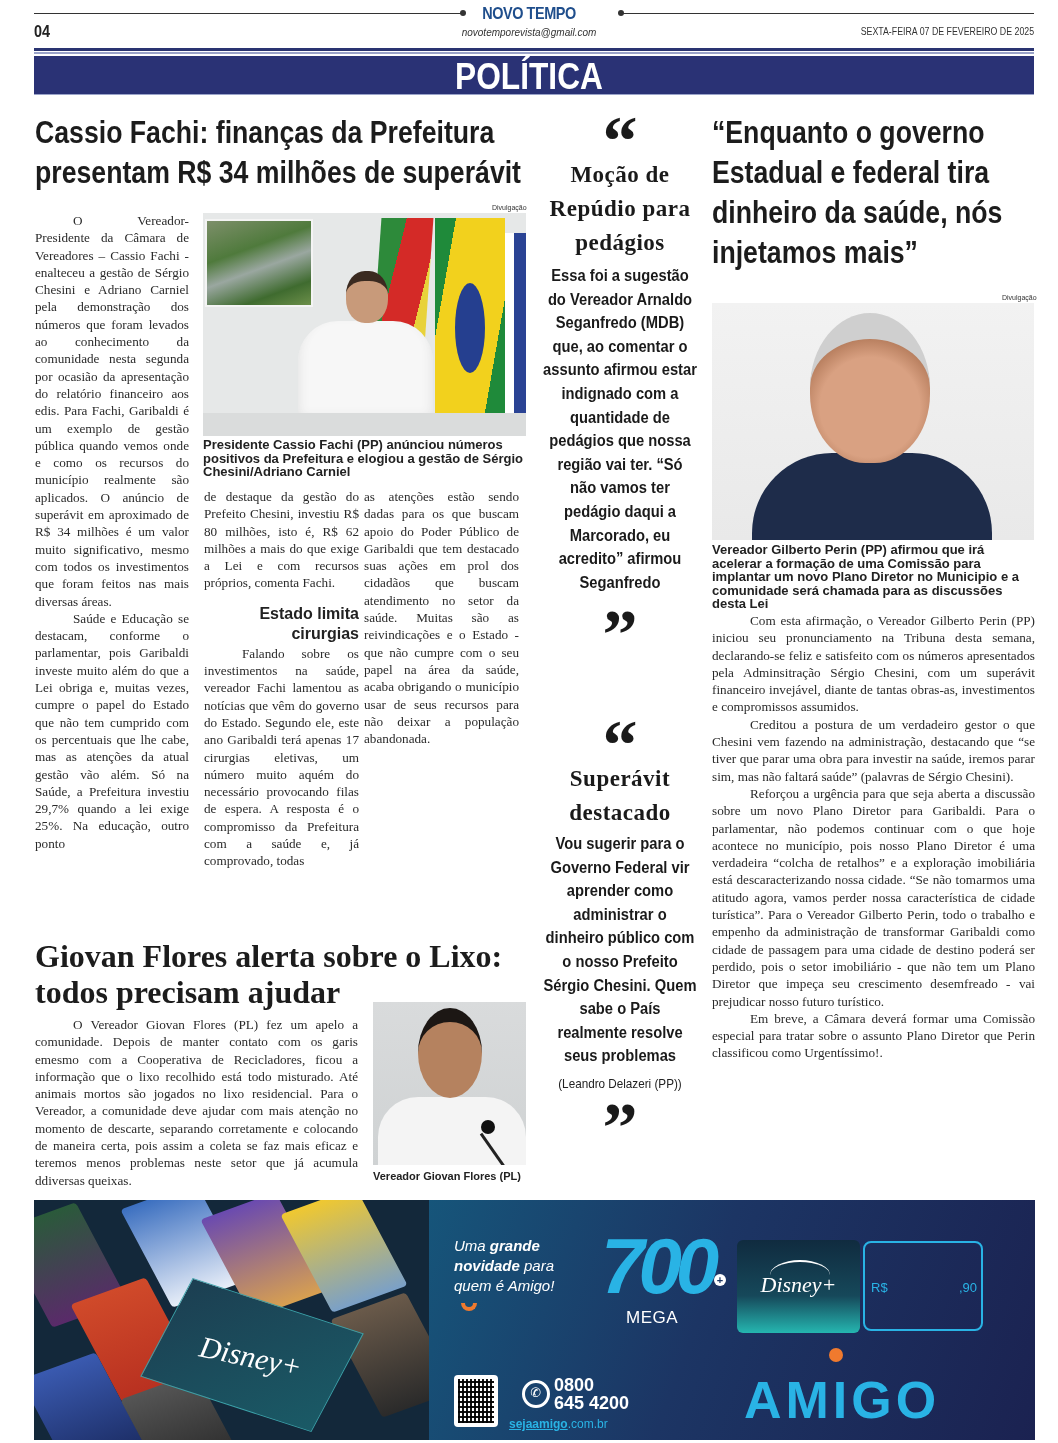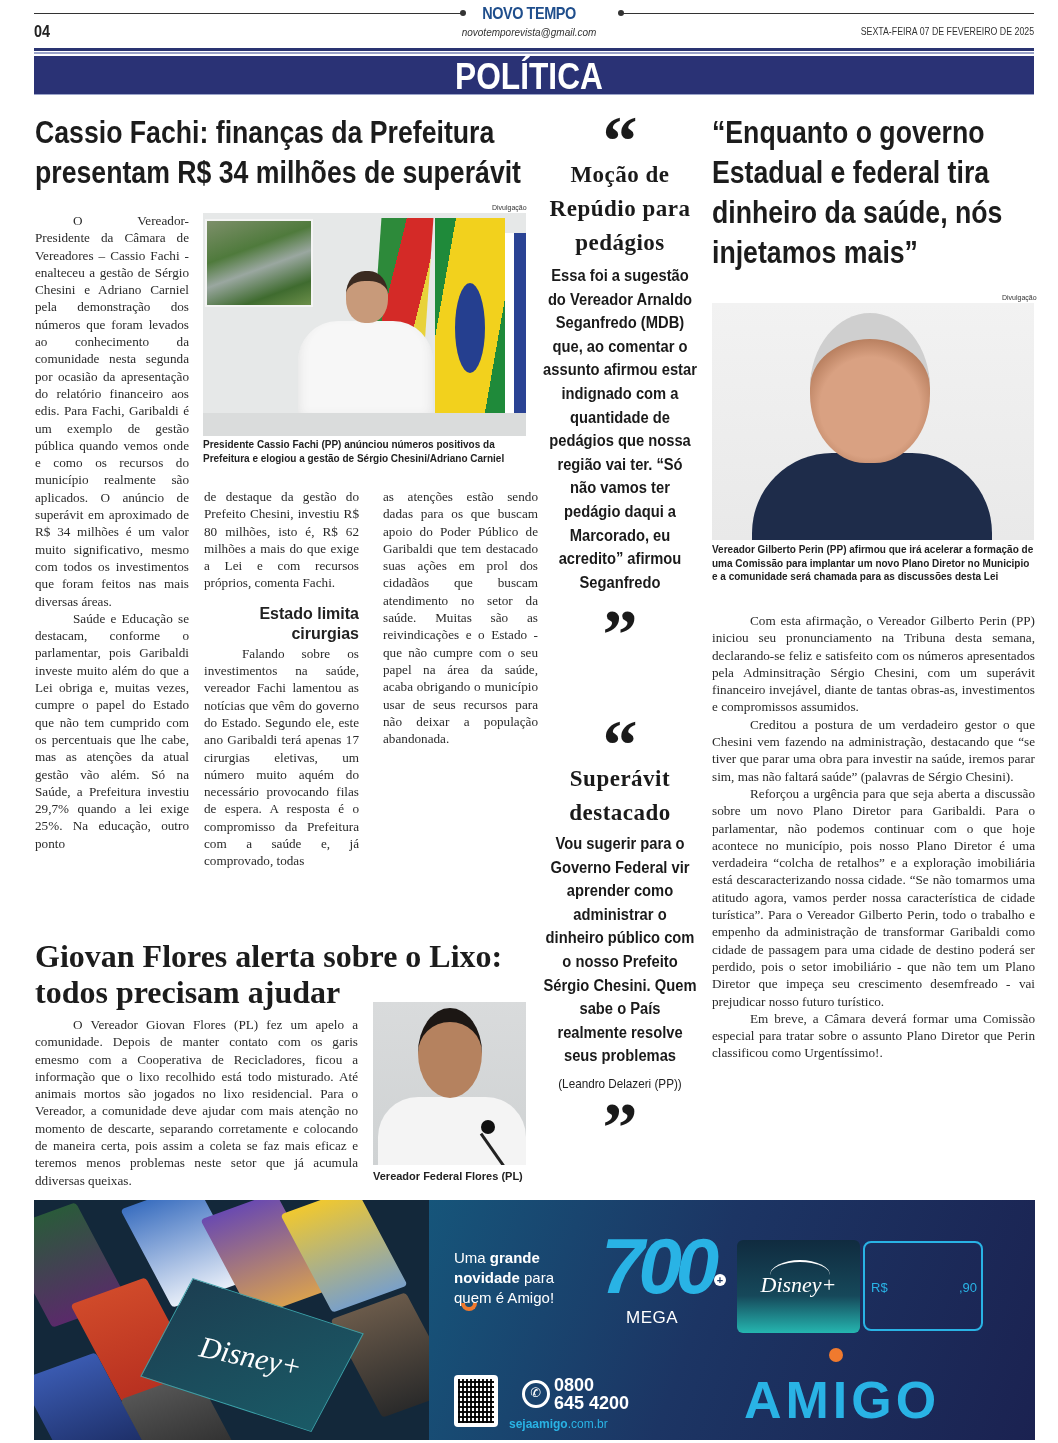--- a/index.html
+++ b/index.html
@@ -25,21 +25,21 @@
   .hl-giovan { position: absolute; top: 938px; left: 35px; width: 500px; font-family: "Liberation Serif", serif; font-weight: bold; font-size: 32px; line-height: 36px; color: #1c1c1c; }
 
   .credit { position: absolute; font-family: "Liberation Sans", sans-serif; font-size: 7px; color: #333; }
 
   
   .col { position: absolute; font-size: 13.2px; line-height: 17.3px; text-align: justify; color: #2a2a2a; hyphens: auto; }
   .col p { text-indent: 38px; }
   .col p.noind { text-indent: 0; }
   .subhead { font-family: "Liberation Sans", sans-serif; font-weight: bold; font-size: 16px; line-height: 20px; color: #222; text-align: right; margin: 12px 0 1px; }
 
-  .caption { position: absolute; font-family: "Liberation Sans", sans-serif; font-weight: bold; font-size: 10px; line-height: 13.5px; color: #222; }
+  .caption { position: absolute; font-family: "Liberation Sans", sans-serif; font-weight: bold; font-size: 13px; line-height: 13.5px; color: #222; }
 
   
   .photo { position: absolute; overflow: hidden; }
   .photo-fachi { top: 213px; left: 203px; width: 323px; height: 223px; background: #e6e8e8; }
   .photo-fachi .aerial { position: absolute; left: 2px; top: 6px; width: 108px; height: 88px; background: linear-gradient(160deg, #7d8f6a 0%, #4f7a3c 35%, #9aa7a0 55%, #3f6b2f 80%, #6c8f4a 100%); border: 2px solid #f4f4f4; }
   .photo-fachi .flag-rs { position: absolute; left: 172px; top: 5px; width: 52px; height: 185px; background: linear-gradient(100deg, #2d8a3a 0 30%, #d42a27 30% 70%, #e8d23a 70%); transform: skewX(-4deg); }
   .photo-fachi .flag-br { position: absolute; left: 232px; top: 5px; width: 70px; height: 200px; background: linear-gradient(100deg, #1f8a3a 0 20%, #f2d11d 20% 80%, #1f8a3a 80%); }
   .photo-fachi .flag-br-circle { position: absolute; left: 252px; top: 70px; width: 30px; height: 90px; border-radius: 50%; background: #253f8f; }
   .photo-fachi .flag-m { position: absolute; left: 302px; top: 20px; width: 22px; height: 180px; background: linear-gradient(90deg, #fff 0 40%, #2a4394 40%); }
   .photo-fachi .person-head { position: absolute; left: 143px; top: 58px; width: 42px; height: 52px; border-radius: 45% 45% 45% 45%; background: #c89a7a; border-top: 10px solid #3a2a20; }
@@ -63,42 +63,42 @@
   .pq-body { font-family: "Liberation Sans", sans-serif; font-weight: bold; font-size: 16px; line-height: 23.6px; color: #1a1a1a; transform: scaleX(0.92); }
   .pq-author { font-family: "Liberation Sans", sans-serif; font-size: 13px; color: #222; margin-top: 8px; transform: scaleX(0.9); }
 
   
   .ad { position: absolute; top: 1200px; left: 34px; width: 1001px; height: 240px; overflow: hidden; background: #1d2a55; }
   .ad-left { position: absolute; left: 0; top: 0; width: 395px; height: 240px; background: #13283a; overflow: hidden; }
   .poster { position: absolute; width: 80px; height: 110px; border-radius: 4px; transform: rotate(-20deg) skewX(8deg); }
   .ad-disney-card { position: absolute; left: 128px; top: 100px; width: 180px; height: 110px; background: linear-gradient(135deg, #1c3f52, #1a5a66); border: 1px solid #3aa0a8; transform: rotate(18deg) skewX(-10deg); }
   .ad-disney-text { position: absolute; left: 165px; top: 140px; color: #fff; font-family: "Liberation Serif", serif; font-style: italic; font-size: 30px; transform: rotate(12deg); }
   .ad-right { position: absolute; left: 395px; top: 0; width: 606px; height: 240px; background: linear-gradient(110deg, #16557a 0%, #1c3564 45%, #1b2251 100%); }
-  .ad-tag { position: absolute; left: 25px; top: 48px; color: #fff; font-family: "Liberation Sans", sans-serif; font-size: 15px; line-height: 20px; }
+  .ad-tag { position: absolute; left: 25px; top: 36px; color: #fff; font-family: "Liberation Sans", sans-serif; font-size: 15px; line-height: 20px; font-style: italic; }
   .ad-tag b { font-weight: bold; }
   .ad-smile { position: absolute; left: 32px; top: 103px; width: 16px; height: 8px; border-bottom: 4px solid #f07a2e; border-left: 4px solid #f07a2e; border-right: 4px solid #f07a2e; border-radius: 0 0 10px 10px; }
   .ad-speed { position: absolute; left: 160px; top: 26px; color: #29b3e5; font-family: "Liberation Sans", sans-serif; font-weight: bold; font-style: italic; font-size: 78px; line-height: 80px; letter-spacing: -6px; margin-left: 12px; }
   .ad-plus { position: absolute; left: 285px; top: 74px; width: 12px; height: 12px; border-radius: 50%; background: #fff; color: #1c3564; font-family: "Liberation Sans", sans-serif; font-weight: bold; font-size: 11px; line-height: 12px; text-align: center; }
   .ad-mega { position: absolute; left: 197px; top: 108px; color: #fff; font-family: "Liberation Sans", sans-serif; font-size: 17px; letter-spacing: 0.5px; }
   .ad-dbox { position: absolute; left: 308px; top: 40px; width: 123px; height: 93px; border-radius: 6px; background: linear-gradient(180deg, #102b3f 0%, #16485a 60%, #25b6b0 100%); }
   .ad-dbox-text { position: absolute; left: 0; top: 32px; width: 123px; text-align: center; color: #fff; font-family: "Liberation Serif", serif; font-style: italic; font-size: 22px; }
   .ad-dbox-arc { position: absolute; left: 33px; top: 20px; width: 60px; height: 30px; border-top: 2px solid #fff; border-radius: 50% 50% 0 0; }
   .ad-price { position: absolute; left: 434px; top: 41px; width: 120px; height: 90px; border: 2px solid #29b3e5; border-radius: 8px; }
   .ad-cur { position: absolute; left: 6px; top: 37px; color: #29b3e5; font-family: "Liberation Sans", sans-serif; font-size: 13px; }
   .ad-amt { position: absolute; left: 24px; top: 8px; color: #29b3e5; font-family: "Liberation Sans", sans-serif; font-size: 60px; line-height: 70px; letter-spacing: -4px; }
   .ad-cents { position: absolute; left: 94px; top: 37px; color: #29b3e5; font-family: "Liberation Sans", sans-serif; font-size: 13px; }
   .ad-qr { position: absolute; left: 25px; top: 175px; width: 44px; height: 52px; background: #fff; border-radius: 4px; padding: 4px; }
   .ad-qr-inner { width: 100%; height: 100%; background:
       repeating-linear-gradient(90deg, #111 0 2px, #fff 2px 4px),
       repeating-linear-gradient(0deg, #111 0 2px, #fff 2px 5px); background-blend-mode: multiply; }
   .ad-wa { position: absolute; left: 93px; top: 180px; width: 28px; height: 28px; border: 3px solid #fff; border-radius: 50%; }
   .ad-wa-glyph { position: absolute; left: 0; top: 2px; width: 22px; text-align: center; color: #fff; font-size: 13px; font-family: "DejaVu Sans", sans-serif; }
   .ad-phone { position: absolute; left: 125px; top: 176px; color: #fff; font-family: "Liberation Sans", sans-serif; font-weight: bold; font-size: 18px; line-height: 18px; }
   .ad-site { position: absolute; left: 80px; top: 217px; color: #29b3e5; font-family: "Liberation Sans", sans-serif; font-size: 12px; }
-  .ad-site b { font-weight: bold; }
+  .ad-site b { font-weight: bold; text-decoration: underline; }
   .ad-brand { position: absolute; left: 315px; top: 170px; color: #29b3e5; font-family: "Liberation Sans", sans-serif; font-weight: bold; font-size: 52px; letter-spacing: 4px; line-height: 60px; }
   .ad-brand-dot { position: absolute; left: 400px; top: 148px; width: 14px; height: 14px; border-radius: 50%; background: #f07a2e; }
 </style>
 </head>
 <body>
 
 <div class="mast-line" style="left:34px;width:430px"></div>
 <div class="mast-dot" style="left:460px"></div>
 <div class="mast-dot" style="left:618px"></div>
 <div class="mast-line" style="left:622px;width:412px"></div>
@@ -127,21 +127,21 @@
 
 <div class="col" style="top:212px;left:35px;width:154px">
   <p>O Vereador-Presidente da Câmara de Vereadores – Cassio Fachi - enalteceu a gestão de Sérgio Chesini e Adriano Carniel pela demonstração dos números que foram levados ao conhecimento da comunidade nesta segunda por ocasião da apresentação do relatório financeiro aos edis. Para Fachi, Garibaldi é um exemplo de gestão pública quando vemos onde e como os recursos do município realmente são aplicados. O anúncio de superávit em aproximado de R$ 34 milhões é um valor muito significativo, mesmo com todos os investimentos que foram feitos nas mais diversas áreas.</p>
   <p>Saúde e Educação se destacam, conforme o parlamentar, pois Garibaldi investe muito além do que a Lei obriga e, muitas vezes, cumpre o papel do Estado que não tem cumprido com os percentuais que lhe cabe, mas as atenções da atual gestão vão além. Só na Saúde, a Prefeitura investiu 29,7% quando a lei exige 25%. Na educação, outro ponto</p>
 </div>
 <div class="col" style="top:488px;left:204px;width:155px">
   <p class="noind">de destaque da gestão do Prefeito Chesini, investiu R$ 80 milhões, isto é, R$ 62 milhões a mais do que exige a Lei e com recursos próprios, comenta Fachi.</p>
   <div class="subhead">Estado limita cirurgias</div>
   <p>Falando sobre os investimentos na saúde, vereador Fachi lamentou as notícias que vêm do governo do Estado. Segundo ele, este ano Garibaldi terá apenas 17 cirurgias eletivas, um número muito aquém do necessário provocando filas de espera. A resposta é o compromisso da Prefeitura com a saúde e, já comprovado, todas</p>
 </div>
-<div class="col" style="top:488px;left:383px;width:155px">
+<div class="col" style="top:488px;left:364px;width:155px">
   <p class="noind">as atenções estão sendo dadas para os que buscam apoio do Poder Público de Garibaldi que tem destacado suas ações em prol dos cidadãos que buscam atendimento no setor da saúde. Muitas são as reivindicações e o Estado - que não cumpre com o seu papel na área da saúde, acaba obrigando o município usar de seus recursos para não deixar a população abandonada.</p>
 </div>
 
 <div class="pq" style="top:118px">
   <div class="qmark">“</div>
   <div class="pq-title">Moção de Repúdio para pedágios</div>
   <div class="pq-body" style="margin-top:4px">Essa foi a sugestão do Vereador Arnaldo Seganfredo (MDB) que, ao comentar o assunto afirmou estar indignado com a quantidade de pedágios que nossa região vai ter. “Só não vamos ter pedágio daqui a Marcorado, eu acredito” afirmou Seganfredo</div>
   <div class="qmark" style="margin-top:18px">”</div>
 </div>
 
@@ -170,21 +170,21 @@
 <h1 class="hl-giovan">Giovan Flores alerta sobre o Lixo: todos precisam ajudar</h1>
 <div class="col" style="top:1016px;left:35px;width:323px">
   <p>O Vereador Giovan Flores (PL) fez um apelo a comunidade. Depois de manter contato com os garis emesmo com a Cooperativa de Recicladores, ficou a informação que o lixo recolhido está todo misturado. Até animais mortos são jogados no lixo residencial. Para o Vereador, a comunidade deve ajudar com mais atenção no momento de descarte, separando corretamente e colocando de maneira certa, pois assim a coleta se faz mais eficaz e teremos menos problemas neste setor que já acumula ddiversas queixas.</p>
 </div>
 <div class="photo photo-giovan">
   <div class="body"></div>
   <div class="head"></div>
   <div class="mic-stand"></div>
   <div class="mic"></div>
 </div>
-<div class="caption" style="top:1170px;left:373px;width:160px;font-size:11px">Vereador Federal Flores (PL)</div>
+<div class="caption" style="top:1170px;left:373px;width:160px;font-size:11px">Vereador Giovan Flores (PL)</div>
 
 <div class="ad">
   <div class="ad-left">
     <div class="poster" style="left:-10px;top:10px;background:linear-gradient(#2a5a3a,#5a2a6a)"></div>
     <div class="poster" style="left:110px;top:-10px;background:linear-gradient(#3b6fc0,#e8eef8)"></div>
     <div class="poster" style="left:190px;top:0px;background:linear-gradient(#6a4ab0,#d8a050)"></div>
     <div class="poster" style="left:270px;top:-5px;background:linear-gradient(#f0c830,#7aa0c8)"></div>
     <div class="poster" style="left:60px;top:85px;background:linear-gradient(#d04a2a,#b83020)"></div>
     <div class="poster" style="left:320px;top:100px;background:linear-gradient(#6a5a4a,#2a2a2a)"></div>
     <div class="poster" style="left:10px;top:160px;background:linear-gradient(#3a5ab0,#1a2a60)"></div>

